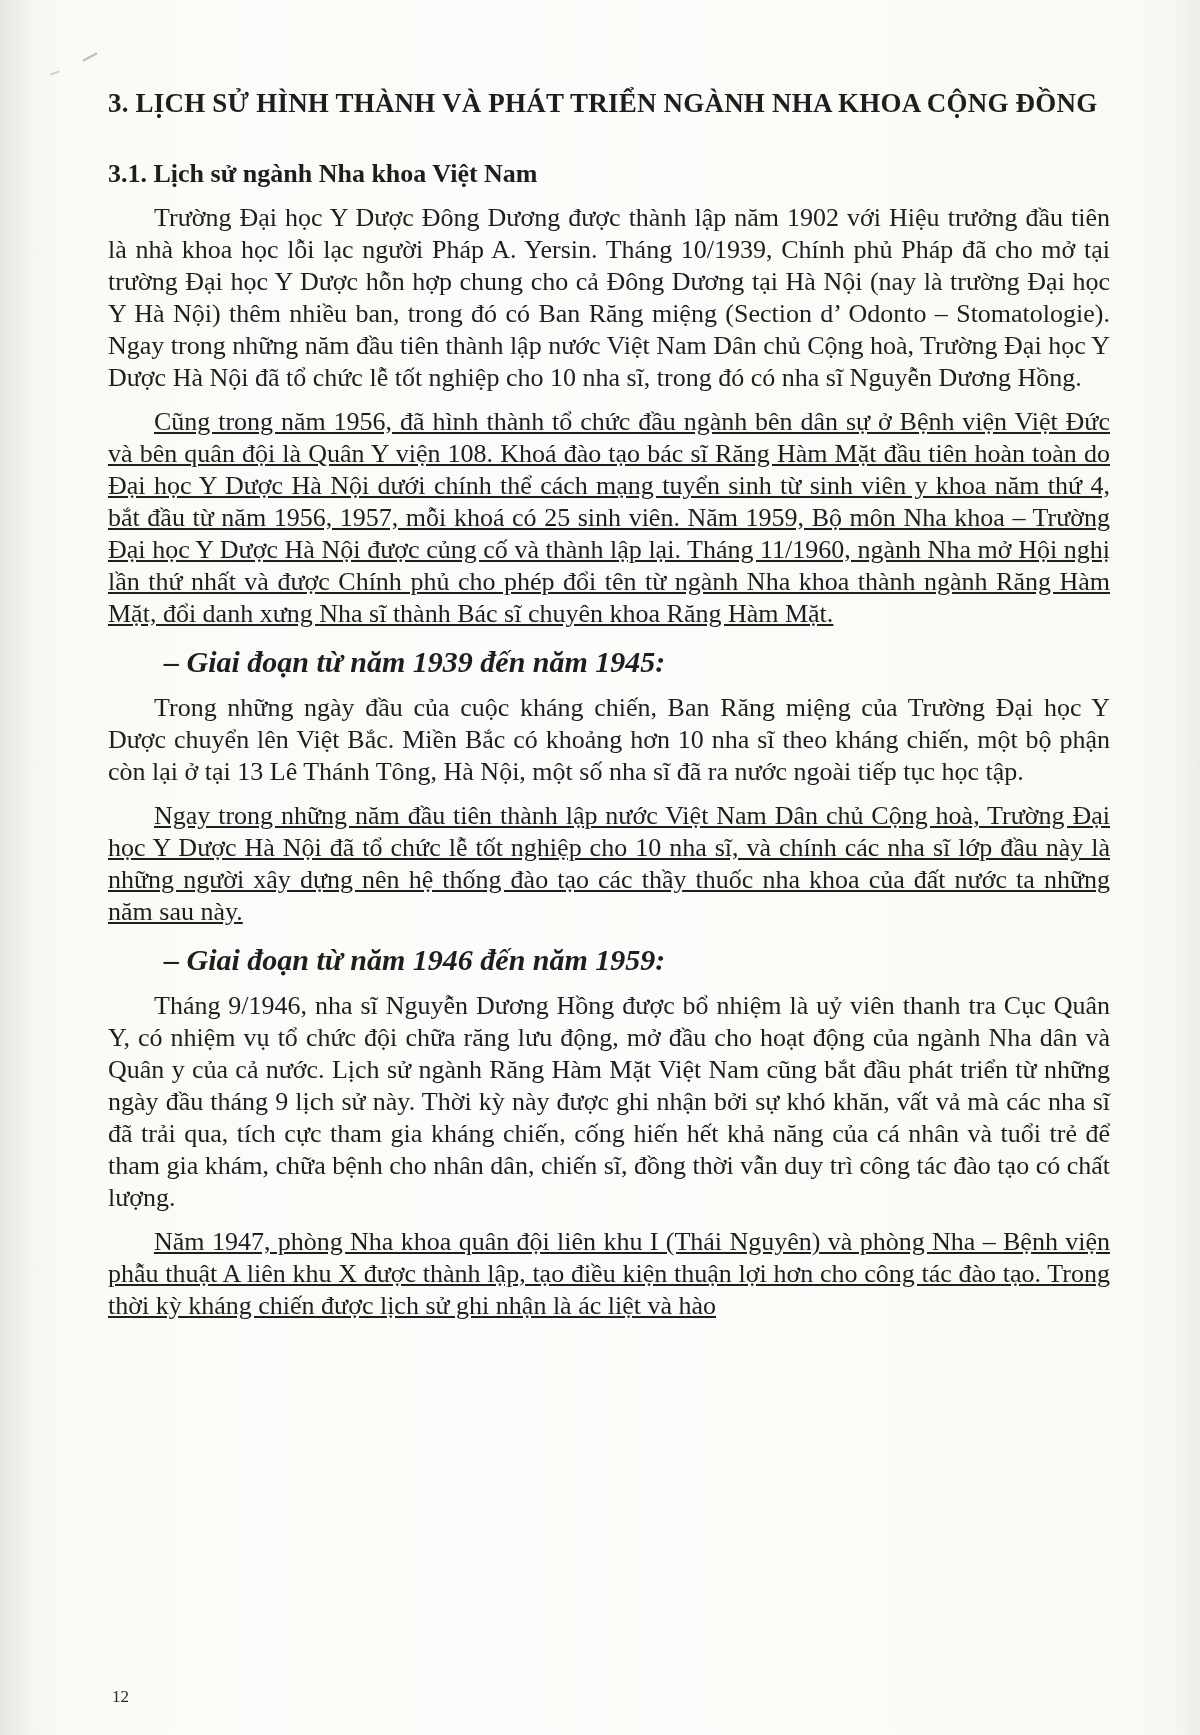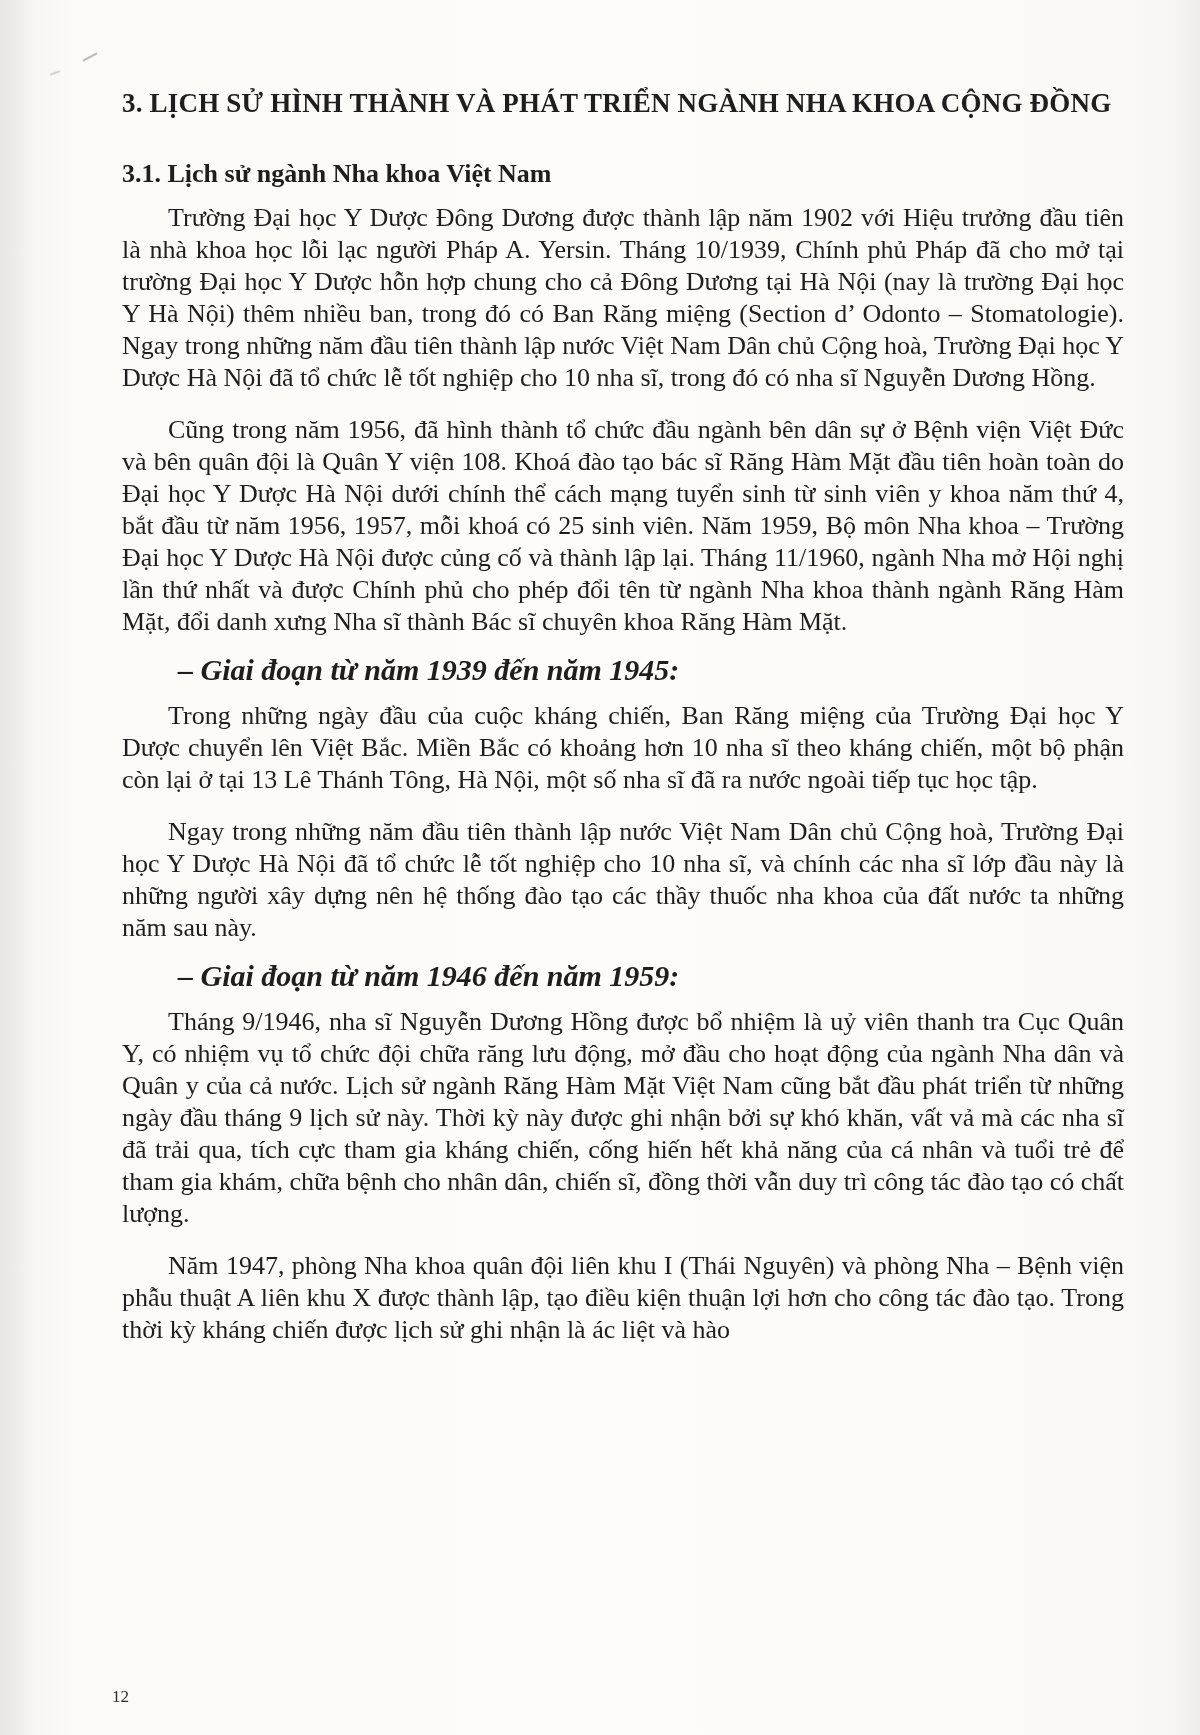--- a/index.html
+++ b/index.html
@@ -45,21 +45,21 @@
   .scan-mark i {
     position: absolute;
     display: block;
     background: #8b8b88;
     opacity: 0.55;
   }
   .scan-mark i.m1 { left: 34px; top: 4px;  width: 16px; height: 2px; transform: rotate(-28deg); }
   .scan-mark i.m2 { left: 2px;  top: 20px; width: 10px; height: 2px; transform: rotate(-20deg); opacity: 0.35; }
   .content {
     position: absolute;
-    left: 122px;
+    left: 108px;
     top: 80px;
     width: 1002px;
   }
   h1.doc-heading {
     margin: 0 0 8px 0;
     font-size: 27px;
     line-height: 46px;
     font-weight: bold;
     letter-spacing: 0.2px;
   }
@@ -70,21 +70,21 @@
     line-height: 36px;
     font-weight: bold;
   }
   p.body-para {
     margin: 0;
     font-size: 26px;
     line-height: 32px;
     text-align: justify;
     text-indent: 46px;
   }
-  p.body-para + p.body-para { margin-top: 20px; }
+  p.body-para + p.body-para { margin-top: 12px; text-decoration: underline; }
   p.stage-heading {
     margin: 12px 0 10px 0;
     padding-left: 56px;
     font-size: 30px;
     line-height: 40px;
     font-weight: bold;
     font-style: italic;
     text-align: left;
     text-indent: 0;
   }

